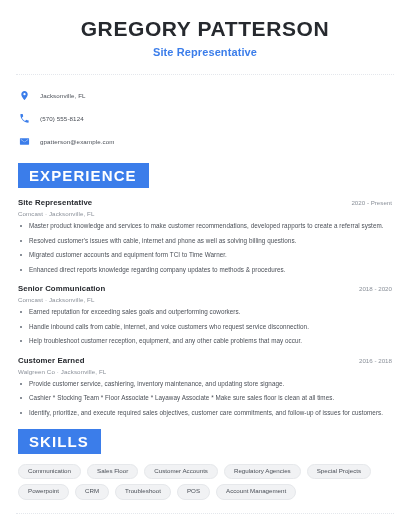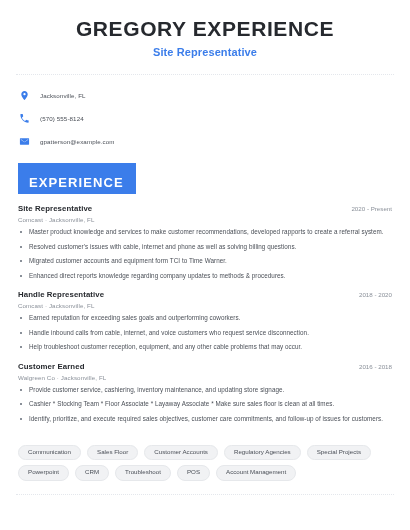--- a/index.html
+++ b/index.html
@@ -73,24 +73,24 @@
     color: #4a4f57;
     letter-spacing: 0.1px;
   }
 
   
   .section { margin-top: 12px; }
   .section-badge {
     display: inline-block;
     background: #3b7dea;
     color: #ffffff;
-    font-size: 13px;
+    font-size: 15px;
     font-weight: bold;
     letter-spacing: 1.1px;
-    padding: 12px 12px 4px 11px;
+    padding: 4px 12px 4px 11px;
     margin-left: 2px;
   }
 
   
   .jobs { padding: 0 2px; }
   .job { margin-top: 10px; }
   .job-head {
     display: flex;
     justify-content: space-between;
     align-items: baseline;
@@ -153,21 +153,21 @@
     white-space: nowrap;
   }
   .divider-bottom { margin-top: 13px; }
 </style>
 </head>
 <body>
 
 <div class="page">
 
   <div class="header">
-    <div class="full-name">GREGORY EXPERIENCE</div>
+    <div class="full-name">GREGORY PATTERSON</div>
     <div class="job-title">Site Representative</div>
   </div>
 
   <div class="divider divider-top"></div>
 
   <ul class="contact-list">
     <li class="contact-row">
       <span class="contact-icon">
         <svg width="11" height="11" viewBox="0 0 24 24" fill="currentColor" aria-hidden="true">
           <path d="M12 2C8.1 2 5 5.1 5 9c0 5.2 7 13 7 13s7-7.8 7-13c0-3.9-3.1-7-7-7zm0 9.5A2.5 2.5 0 1 1 12 6.5a2.5 2.5 0 0 1 0 5z"></path>
@@ -207,21 +207,21 @@
         <ul class="bullets">
           <li class="bullet">Master product knowledge and services to make customer recommendations, developed rapports to create a referral system.</li>
           <li class="bullet">Resolved customer's issues with cable, internet and phone as well as solving billing questions.</li>
           <li class="bullet">Migrated customer accounts and equipment form TCI to Time Warner.</li>
           <li class="bullet">Enhanced direct reports knowledge regarding company updates to methods &amp; procedures.</li>
         </ul>
       </div>
 
       <div class="job">
         <div class="job-head">
-          <span class="job-role">Handle Representative</span>
+          <span class="job-role">Senior Communication</span>
           <span class="job-dates">2018 - 2020</span>
         </div>
         <div class="job-org">Comcast · Jacksonville, FL</div>
         <ul class="bullets">
           <li class="bullet">Earned reputation for exceeding sales goals and outperforming coworkers.</li>
           <li class="bullet">Handle inbound calls from cable, internet, and voice customers who request service disconnection.</li>
           <li class="bullet">Help troubleshoot customer reception, equipment, and any other cable problems that may occur.</li>
         </ul>
       </div>
 
@@ -235,20 +235,21 @@
           <li class="bullet">Provide customer service, cashiering, inventory maintenance, and updating store signage.</li>
           <li class="bullet">Cashier * Stocking Team * Floor Associate * Layaway Associate * Make sure sales floor is clean at all times.</li>
           <li class="bullet">Identify, prioritize, and execute required sales objectives, customer care commitments, and follow-up of issues for customers.</li>
         </ul>
       </div>
 
     </div>
   </div>
 
   <div class="section">
+    <div class="section-badge">SKILLS</div>
     <div class="skills-wrap">
       <span class="skill-pill">Communication</span>
       <span class="skill-pill">Sales Floor</span>
       <span class="skill-pill">Customer Accounts</span>
       <span class="skill-pill">Regulatory Agencies</span>
       <span class="skill-pill">Special Projects</span>
       <span class="skill-pill">Powerpoint</span>
       <span class="skill-pill">CRM</span>
       <span class="skill-pill">Troubleshoot</span>
       <span class="skill-pill">POS</span>

